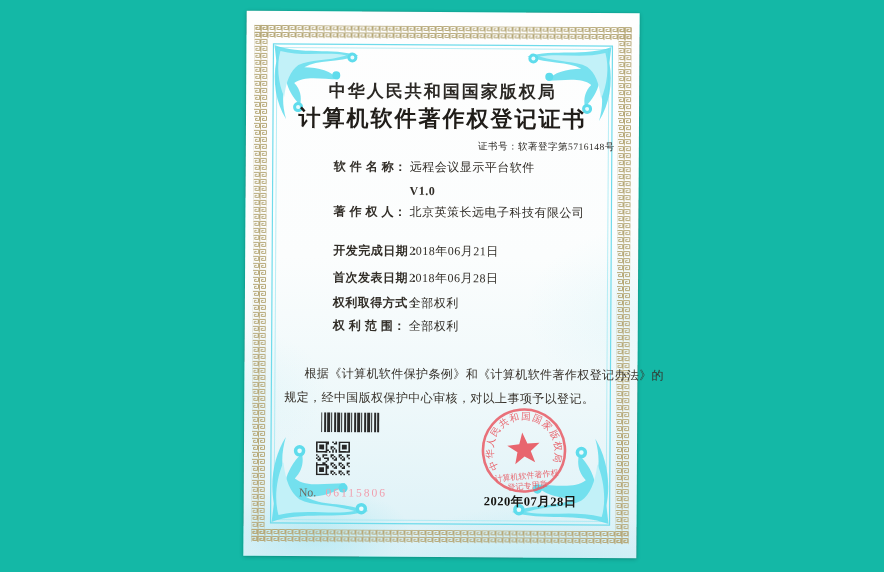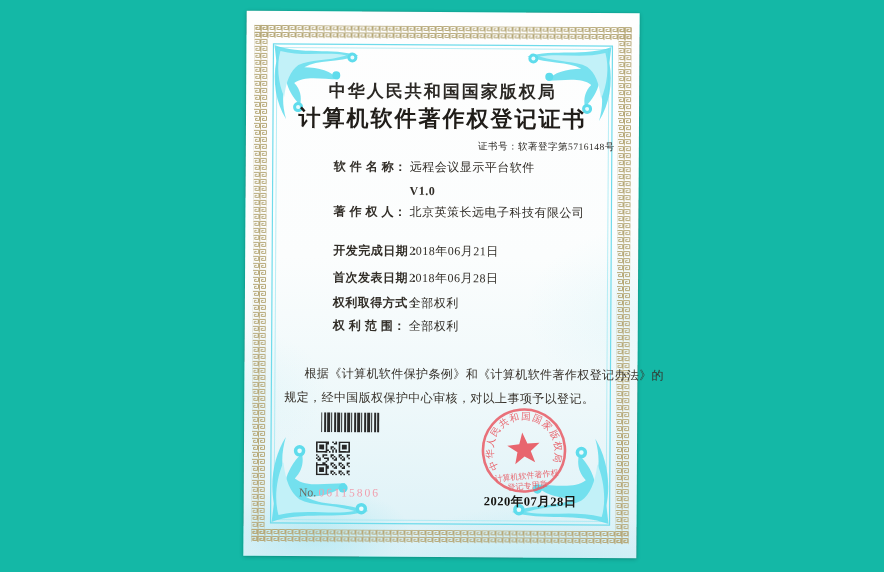--- a/index.html
+++ b/index.html
@@ -23,21 +23,21 @@
          letter-spacing:.5px;white-space:nowrap;}
   .certno .cl{}
   .frow{position:absolute;left:45px;display:flex;font-size:12px;color:#322e28;white-space:nowrap;}
   .frow .lab{width:76px;flex:none;font-weight:600;letter-spacing:.5px;margin-left:43px;}
   .frow .val{font-weight:500;letter-spacing:.5px;}
   .val .v2{margin-top:8px;font-weight:600;}
   .stmt{position:absolute;font-size:12px;color:#36312a;letter-spacing:.4px;white-space:nowrap;}
   .barcode{position:absolute;left:77px;top:401px;width:58px;height:20px;}
   .qr{position:absolute;left:72px;top:430px;width:34px;height:34px;}
   .no-line{position:absolute;left:55px;top:474px;font-size:12px;color:#6f6a62;white-space:nowrap;}
-  .no-line .no-num{color:#f09fae;font-size:11.5px;letter-spacing:2px;margin-left:2px;}
+  .no-line .no-num{color:#f09fae;font-size:11.5px;letter-spacing:2px;margin-left:9px;}
   .seal{position:absolute;left:232px;top:392px;width:96px;height:96px;opacity:.9;}
   .date{position:absolute;left:240px;top:481px;font-size:12.5px;font-weight:700;
         color:#15130f;letter-spacing:.5px;white-space:nowrap;}
 </style>
 </head>
 <body>
 
 <div class="stage">
   <div class="paper">
 

